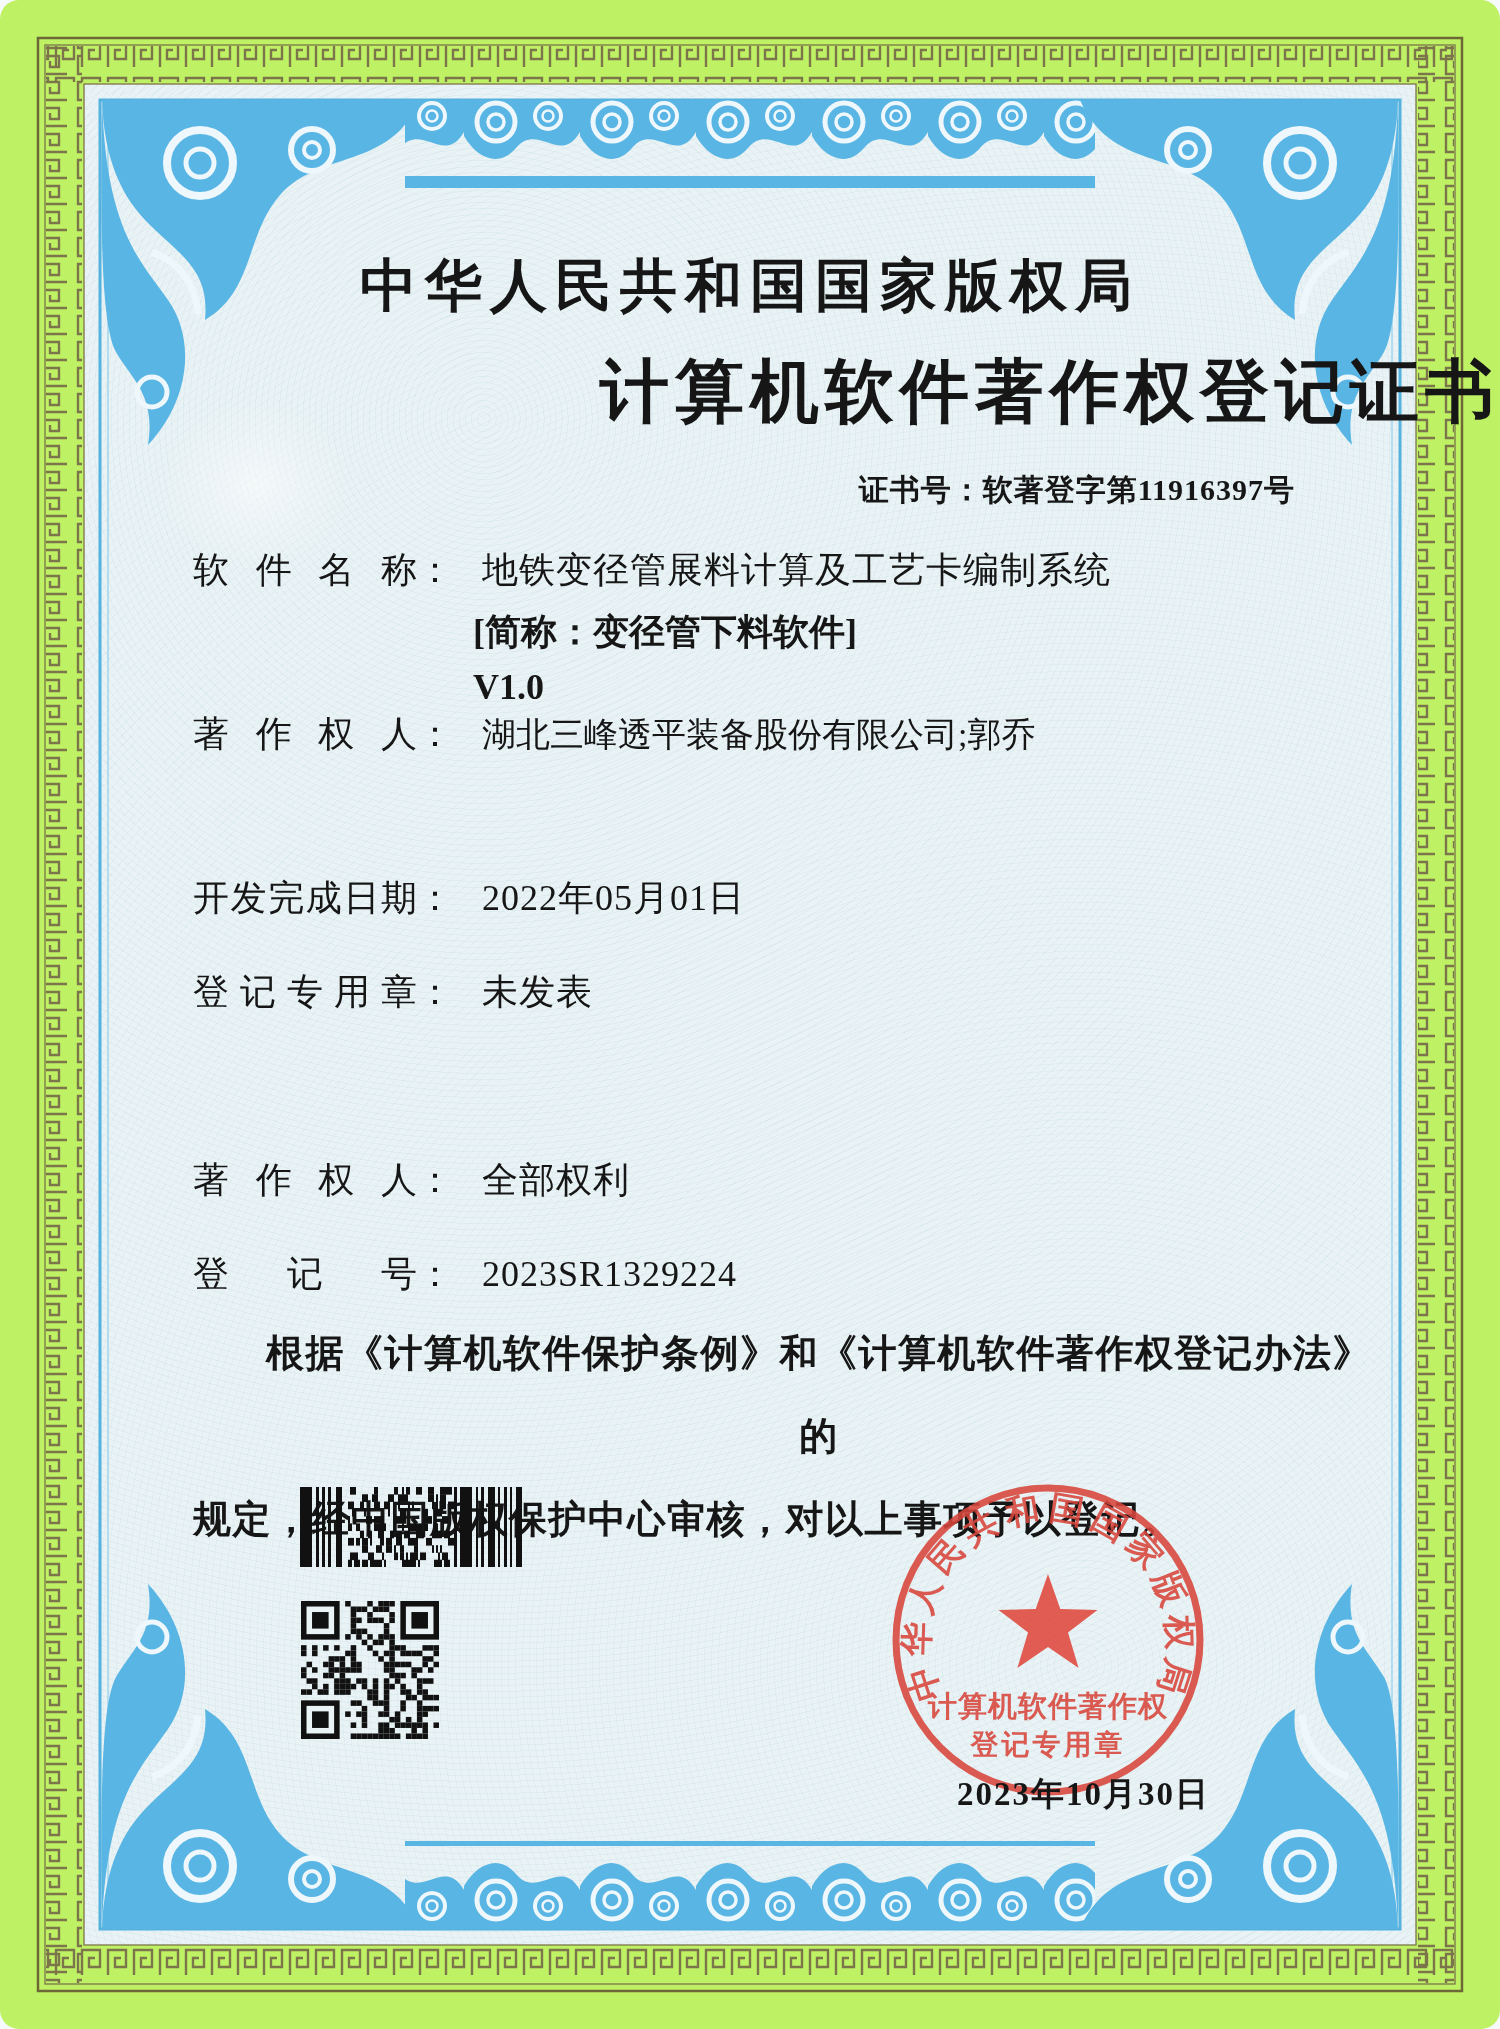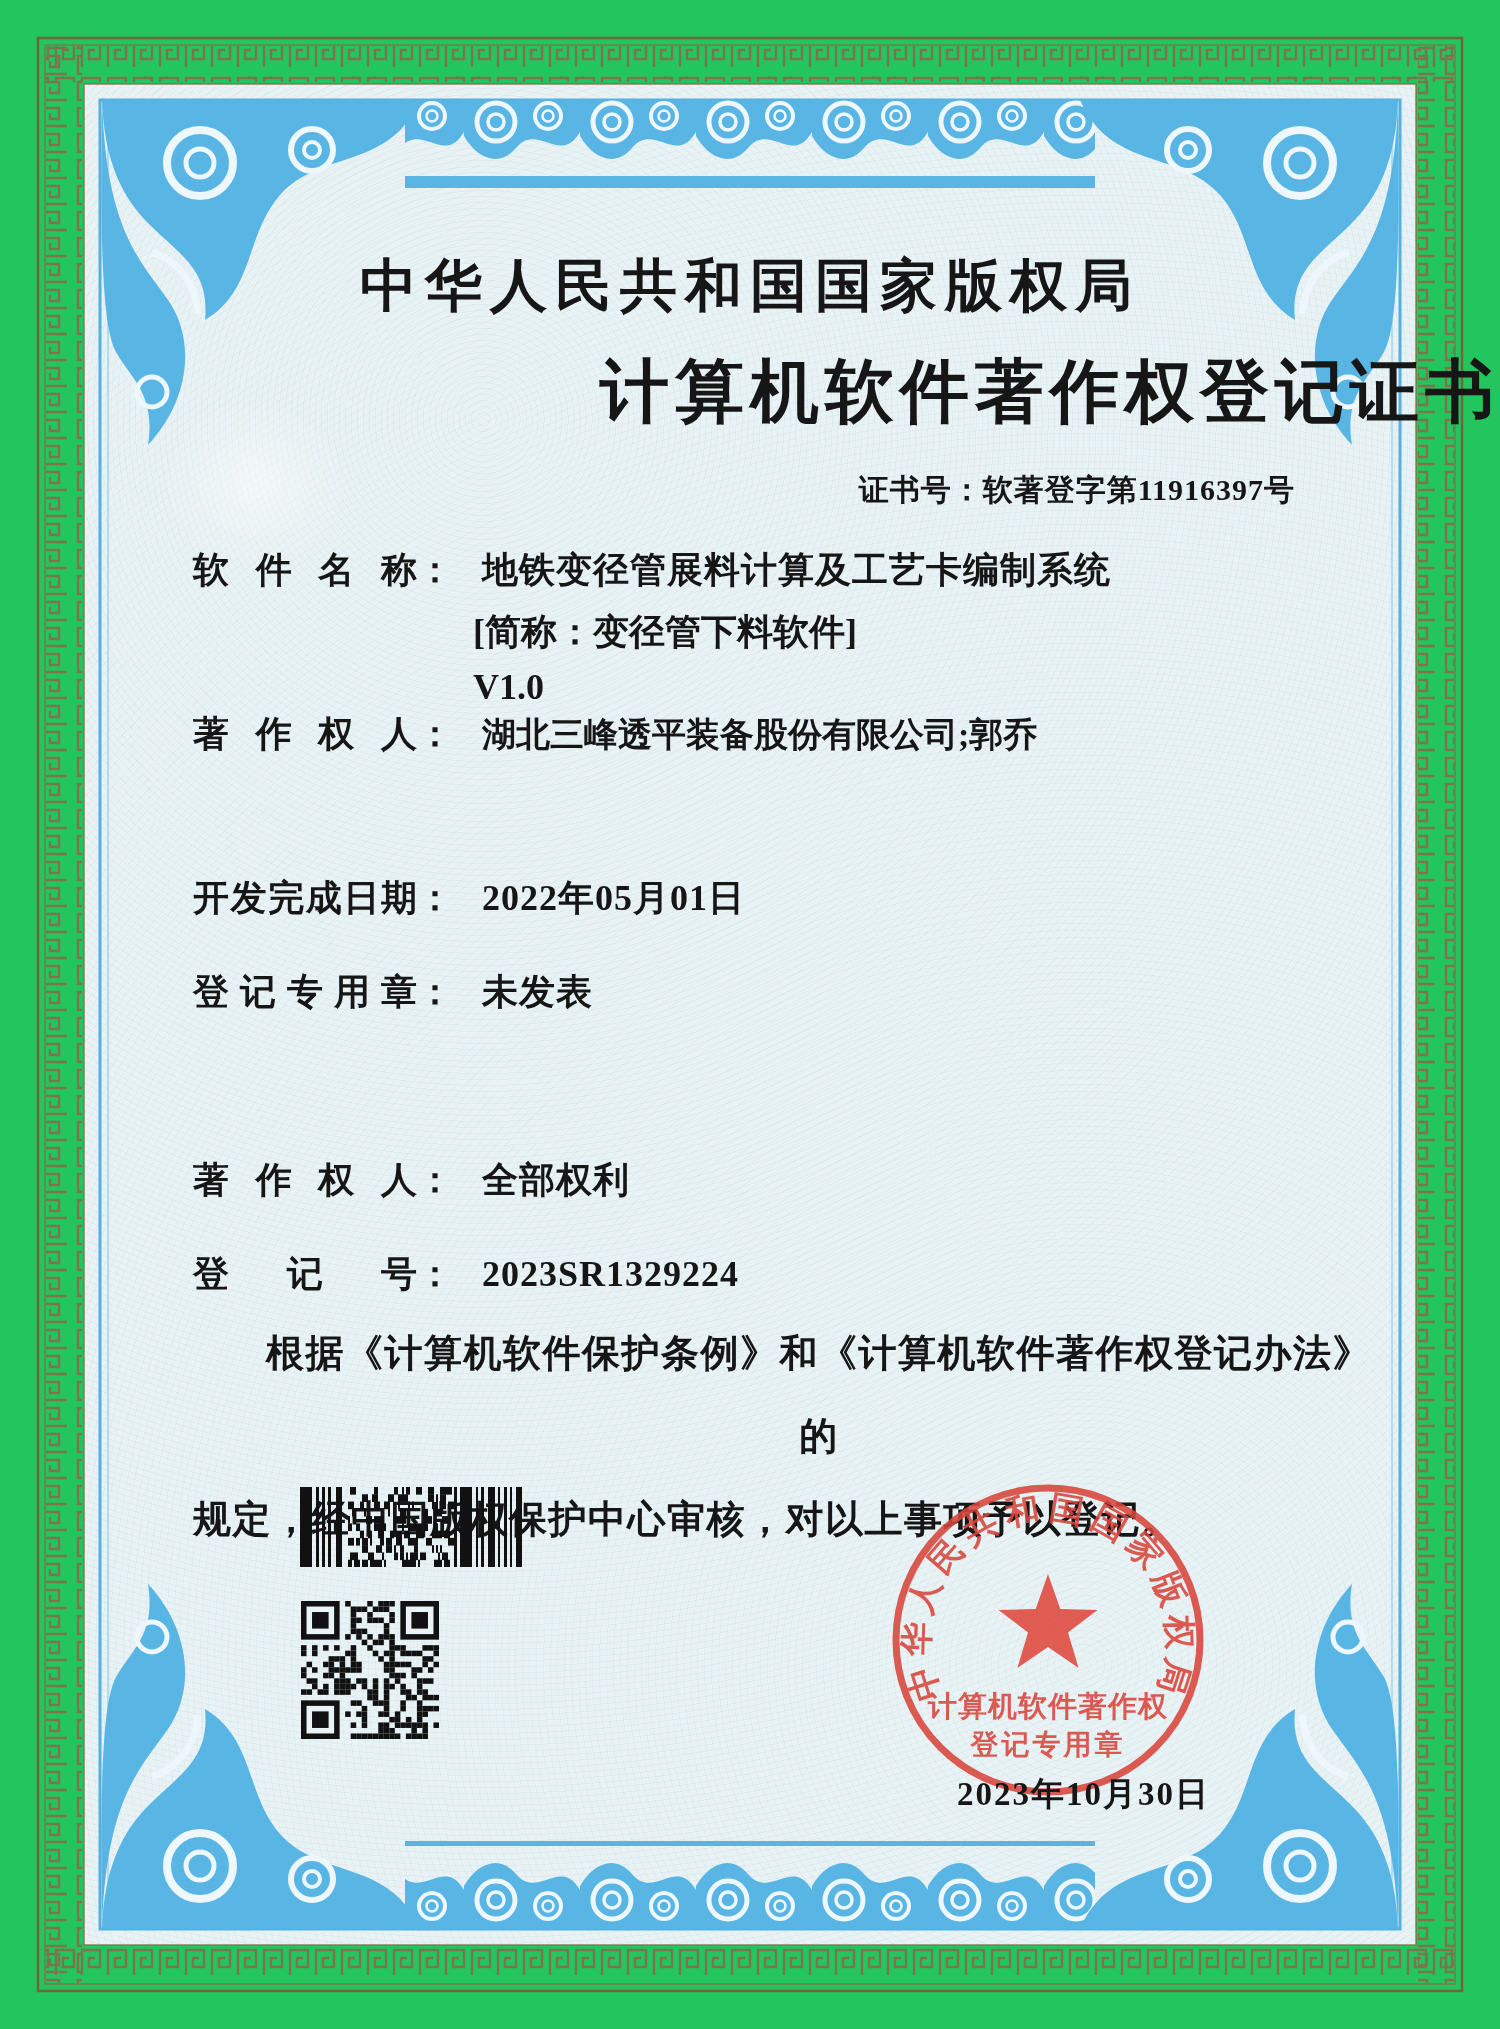--- a/index.html
+++ b/index.html
@@ -1,20 +1,21 @@
 <!DOCTYPE html>
 <html><head>
 <meta charset="utf-8">
 <style>
   html,body{margin:0;padding:0;background:#f6fafa;}
   .page{
     position:relative;width:1500px;height:2029px;overflow:hidden;
-    background:#22c55e;
+    background:#bef264;
     font-family:"Liberation Serif","DejaVu Serif",serif;
     color:#161616;
+    border-radius:19px;
   }
   .paper{
     position:absolute;left:84px;top:84px;right:84px;bottom:84px;
     background:#e9f2f4;
     background-image:
       repeating-radial-gradient(circle at 30% 18%, rgba(130,185,205,.10) 0 1px, rgba(0,0,0,0) 1px 6px),
       repeating-radial-gradient(circle at 75% 85%, rgba(130,185,205,.08) 0 1px, rgba(0,0,0,0) 1px 7px);
   }
   svg.frame{position:absolute;left:0;top:0;z-index:2;}
   .content{position:absolute;left:0;top:0;width:1500px;height:2029px;z-index:3;}
@@ -24,21 +25,21 @@
   }
   .subtitle{
     position:absolute;left:0;right:0;top:346px;text-align:right;
     font-size:69px;font-weight:900;letter-spacing:6px;
   }
   .certno{
     position:absolute;right:205px;top:470px;
     font-size:30px;font-weight:bold;letter-spacing:1px;
     display:flex;
   }
-  .row{position:absolute;left:193px;font-size:36px;font-weight:bold;white-space:nowrap;}
+  .row{position:absolute;left:193px;font-size:36px;font-weight:normal;white-space:nowrap;}
   .lbl{display:inline-block;width:224px;text-align-last:justify;text-align:justify;vertical-align:bottom;}
   .colon{display:inline-block;}
   .val{display:inline-block;margin-left:20px;letter-spacing:1px;}
   .val-cont{position:absolute;left:473px;font-size:36px;font-weight:bold;white-space:nowrap;}
   .statement{position:absolute;left:193px;top:1312px;width:1190px;
     font-size:38px;font-weight:bold;letter-spacing:1.5px;line-height:83px;}
   .statement .ln1{padding-left:62px;text-align:center;}
   .barcode{position:absolute;left:300px;top:1487px;z-index:3;}
   .qrcode{position:absolute;left:301px;top:1601px;z-index:3;}
   .seal{position:absolute;left:876px;top:1468px;z-index:4;opacity:.88;}

